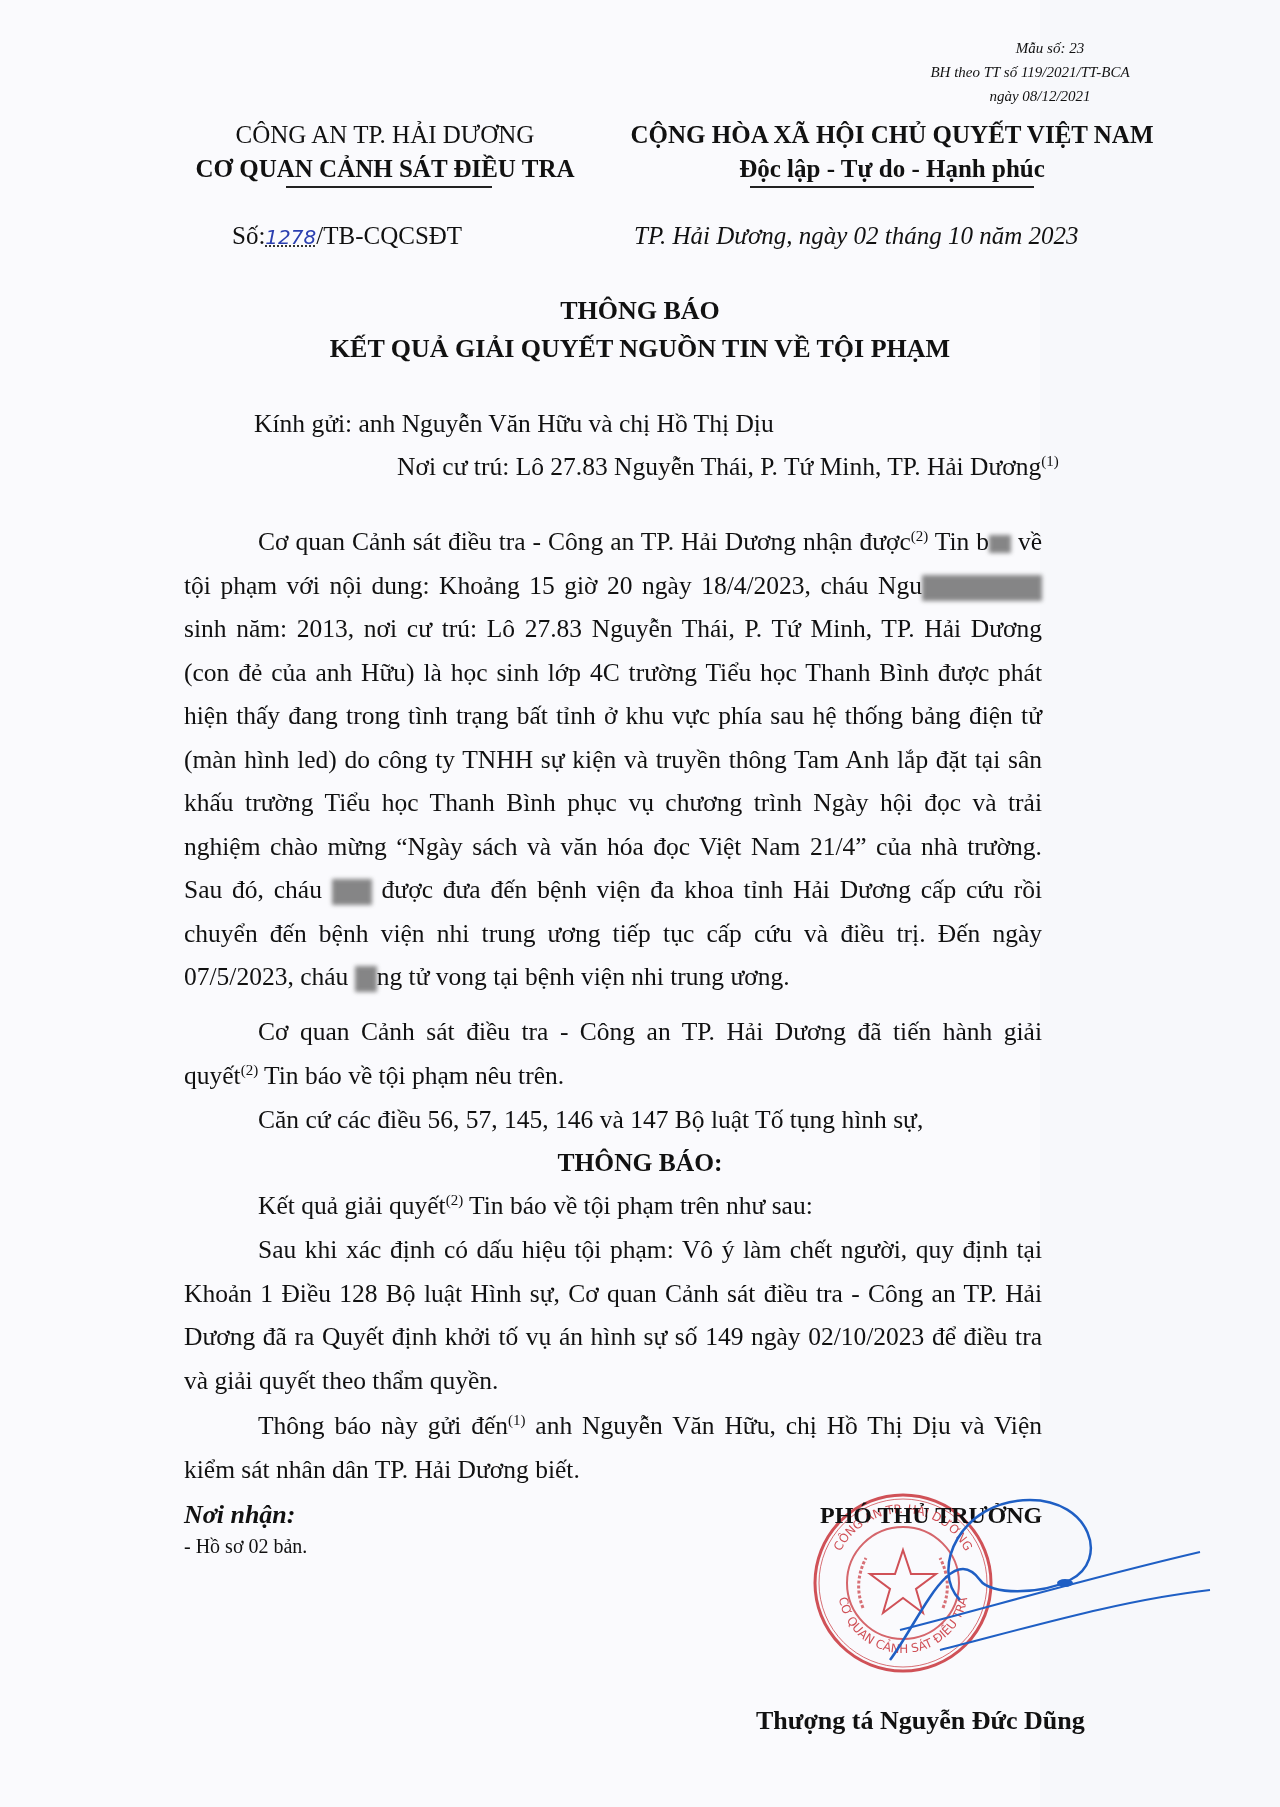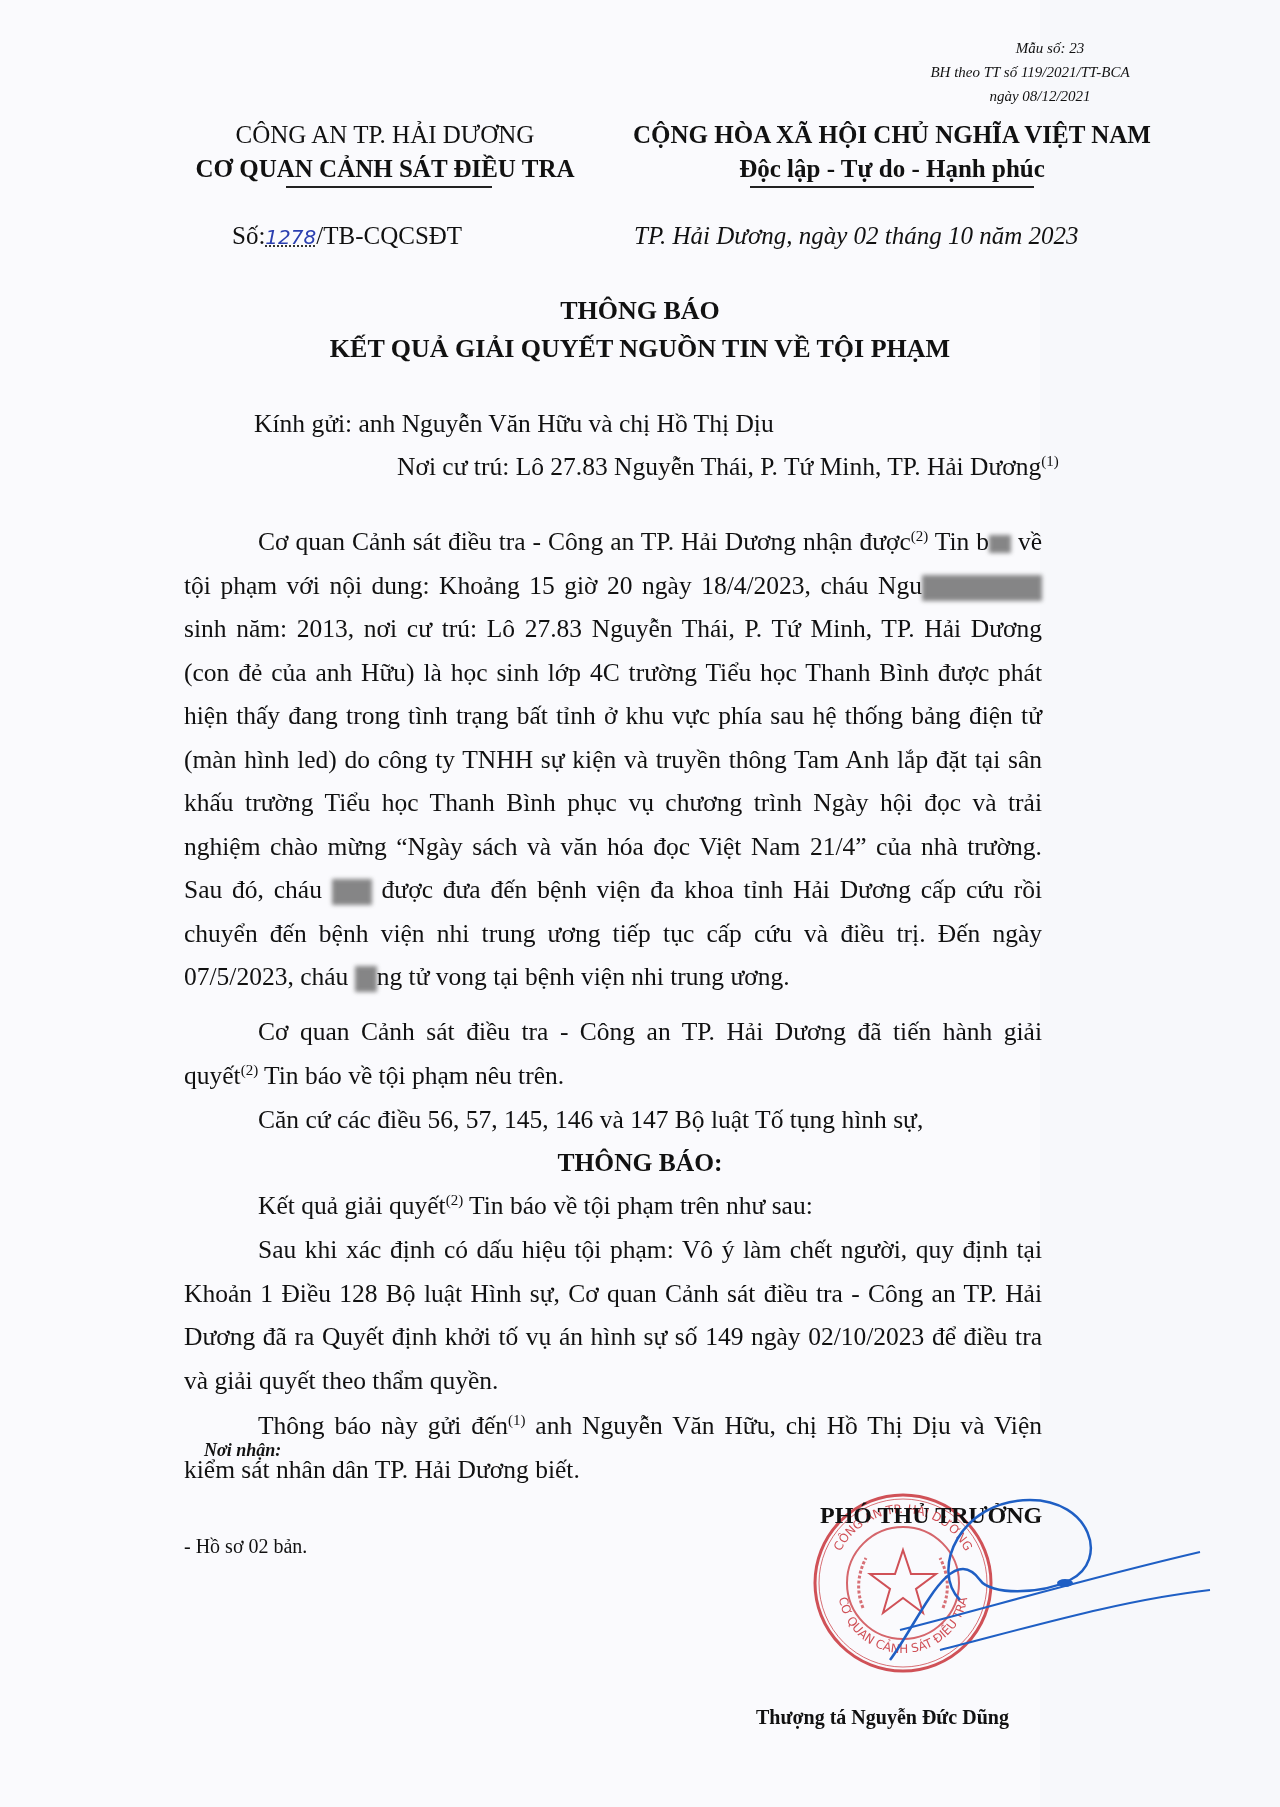--- a/index.html
+++ b/index.html
@@ -30,21 +30,21 @@
     <div style="padding-left:20px;">ngày 08/12/2021</div>
   </div>
 
   <div class="abs hdr" style="left:180px; top:118px; width:410px;">
     <div>CÔNG AN TP. HẢI DƯƠNG</div>
     <div class="bold">CƠ QUAN CẢNH SÁT ĐIỀU TRA</div>
   </div>
   <div class="ul" style="left:286px; top:186px; width:206px;"></div>
 
   <div class="abs hdr bold" style="left:612px; top:118px; width:560px;">
-    <div>CỘNG HÒA XÃ HỘI CHỦ NGHĨA VIỆT NAM</div>
+    <div>CỘNG HÒA XÃ HỘI CHỦ QUYẾT VIỆT NAM</div>
     <div>Độc lập - Tự do - Hạnh phúc</div>
   </div>
   <div class="ul" style="left:750px; top:186px; width:284px;"></div>
 
   <div class="abs" style="left:232px; top:222px; font-size:25px;">
     <span>Số:</span><span class="hand">1278</span><span>/TB-CQCSĐT</span>
   </div>
 
   <div class="abs" style="left:634px; top:222px; font-size:25px; font-style:italic;">TP. Hải Dương, ngày 02 tháng 10 năm 2023</div>
 
@@ -71,21 +71,21 @@
   <div class="para body indent" style="top:1184px;">
     <span>Kết quả giải quyết</span><sup>(2)</sup><span> Tin báo về tội phạm trên như sau:</span>
   </div>
 
   <div class="para body indent" style="top:1228px;">Sau khi xác định có dấu hiệu tội phạm: Vô ý làm chết người, quy định tại Khoản 1 Điều 128 Bộ luật Hình sự, Cơ quan Cảnh sát điều tra - Công an TP. Hải Dương đã ra Quyết định khởi tố vụ án hình sự số 149 ngày 02/10/2023 để điều tra và giải quyết theo thẩm quyền.</div>
 
   <div class="para body indent" style="top:1404px;">
     <span>Thông báo này gửi đến</span><sup>(1)</sup><span> anh Nguyễn Văn Hữu, chị Hồ Thị Dịu và Viện kiểm sát nhân dân TP. Hải Dương biết.</span>
   </div>
 
-  <div class="abs" style="left:184px; top:1440px; font-size:18px; font-style:italic; font-weight:bold;margin-left:20px;">Nơi nhận:</div>
+  <div class="abs" style="left:184px; top:1500px; font-size:26px; font-style:italic; font-weight:bold;">Nơi nhận:</div>
   <div class="abs" style="left:184px; top:1535px; font-size:20px;">- Hồ sơ 02 bản.</div>
 
   <svg class="abs" style="left:808px; top:1488px;" width="190" height="190" viewBox="0 0 190 190">
     <defs>
       <path id="arcTop" d="M 25 95 A 70 70 0 0 1 165 95"></path>
       <path id="arcBot" d="M 30 100 A 65 65 0 0 0 160 100"></path>
     </defs>
     <circle cx="95" cy="95" r="88" fill="none" stroke="#c8333a" stroke-width="3" opacity=".85"></circle>
     <circle cx="95" cy="95" r="84" fill="none" stroke="#c8333a" stroke-width="1" opacity=".7"></circle>
     <circle cx="95" cy="95" r="56" fill="none" stroke="#c8333a" stroke-width="2" opacity=".75"></circle>
@@ -97,15 +97,15 @@
 
   <div class="abs bold" style="left:820px; top:1502px; font-size:24px;">PHÓ THỦ TRƯỞNG</div>
 
   <svg class="abs" style="left:860px; top:1480px;" width="360" height="200" viewBox="0 0 360 200">
     <path d="M 100 120 C 70 90 100 20 170 20 C 230 20 250 80 210 100 C 180 115 130 115 120 100 C 90 60 60 140 30 180" fill="none" stroke="#1f5fc4" stroke-width="2.5"></path>
     <path d="M 40 150 C 120 130 220 100 340 72" fill="none" stroke="#1f5fc4" stroke-width="2"></path>
     <path d="M 80 170 C 160 150 260 120 350 110" fill="none" stroke="#1f5fc4" stroke-width="2"></path>
     <ellipse cx="205" cy="103" rx="8" ry="4" fill="#1f5fc4"></ellipse>
   </svg>
 
-  <div class="abs bold" style="left:756px; top:1706px; font-size:20px;">Thượng tá Nguyễn Đức Dũng</div>
+  <div class="abs bold" style="left:756px; top:1706px; font-size:26px;">Thượng tá Nguyễn Đức Dũng</div>
 
 </div>
 
 </body></html>

